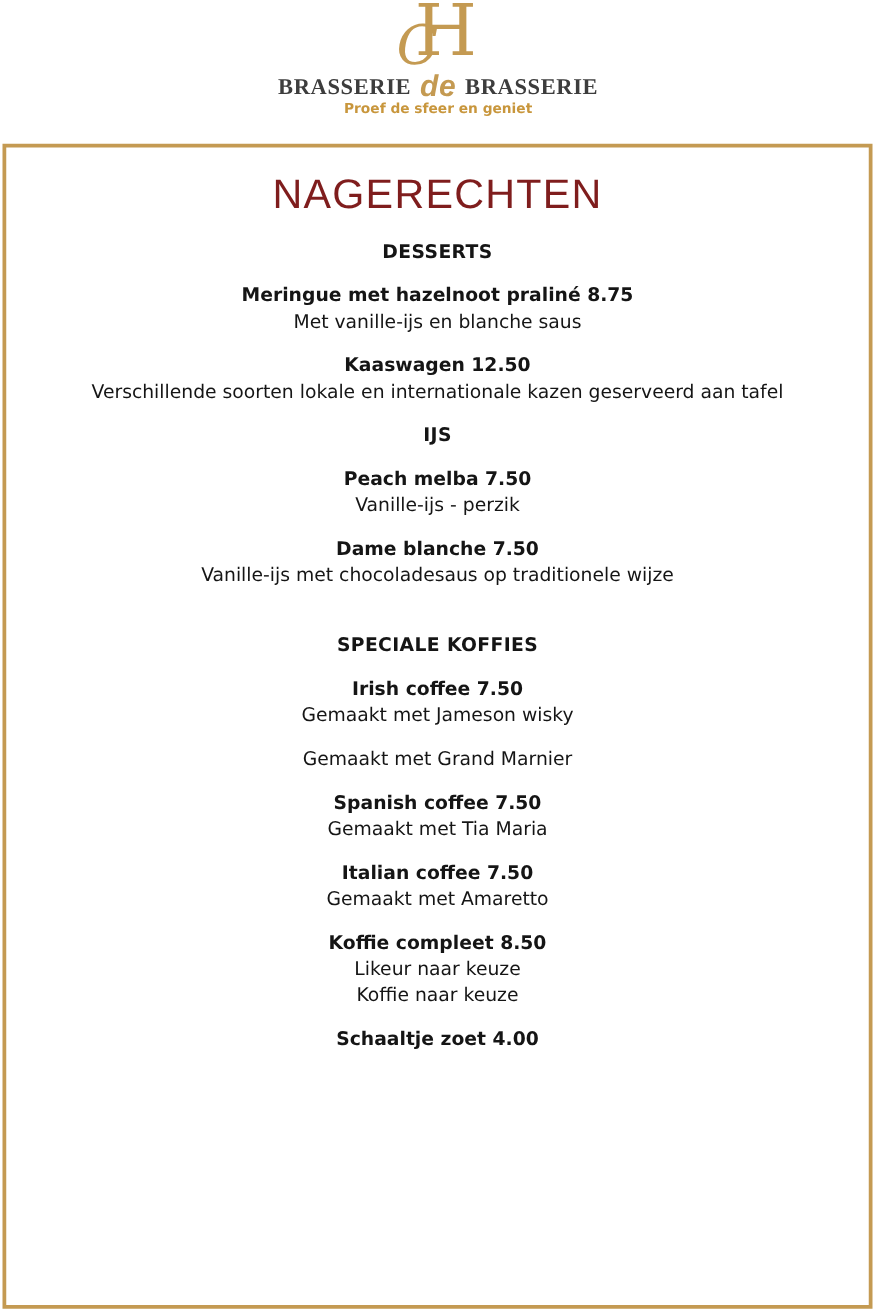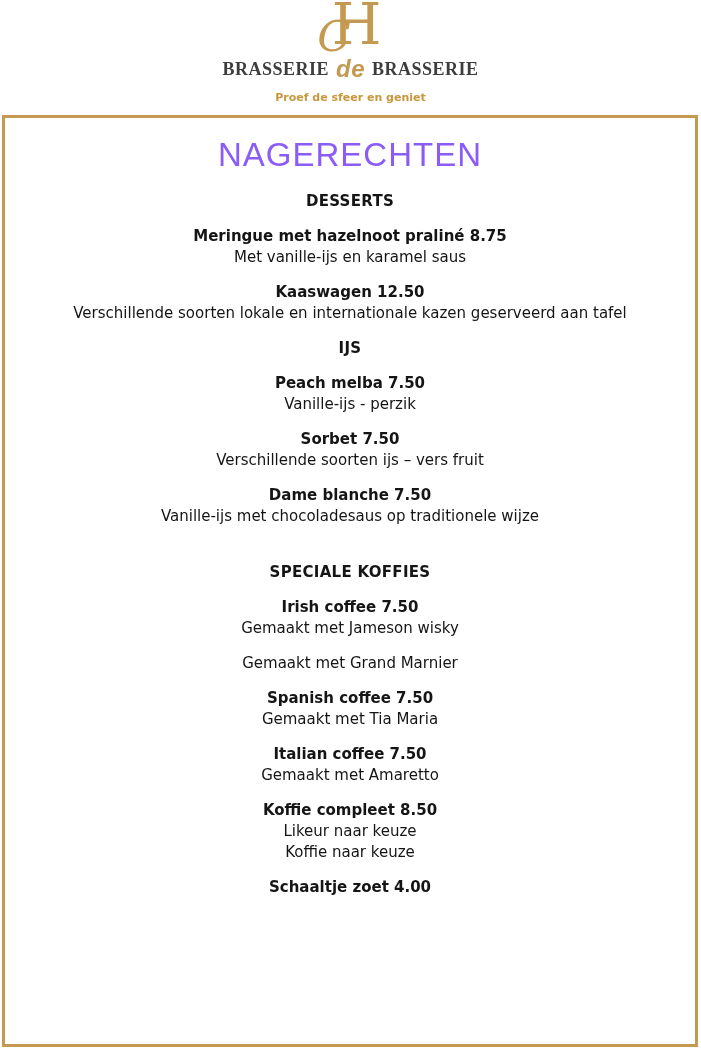--- a/index.html
+++ b/index.html
@@ -35,21 +35,21 @@
   .brand-line .de {
     font-family: Liberation Sans, sans-serif;
     font-style: italic;
     font-weight: bold;
     font-size: 24px;
     color: #c49a52;
     margin: 0 2px;
     vertical-align: -2px;
   }
   .tagline {
-    margin-top: 12px;
+    margin-top: 0px;
     font-size: 11px;
     font-weight: bold;
     color: #c8963c;
     line-height: 13px;
   }
   
   .menu-box {
     position: absolute;
     top: 115px;
     left: 2px;
@@ -60,21 +60,21 @@
     text-align: center;
     box-sizing: border-box;
     padding-top: 14px;
   }
   .page-title {
     margin: 0;
     font-family: "Liberation Sans", sans-serif;
     font-weight: normal;
     font-size: 33px;
     line-height: 45px;
-    color: #8b5cf6;
+    color: #7f1d1d;
     letter-spacing: 1px;
   }
   .menu {
     font-size: 15px;
     line-height: 21px;
     color: #151515;
   }
   .section-heading {
     margin: 14px 0;
     font-size: 15px;
@@ -112,37 +112,33 @@
 
 <main class="menu-box">
   <h1 class="page-title">NAGERECHTEN</h1>
 
   <div class="menu">
 
     <section class="section">
       <h2 class="section-heading">DESSERTS</h2>
       <div class="item">
         <div class="item-name">Meringue met hazelnoot praliné 8.75</div>
-        <div class="item-desc">Met vanille-ijs en karamel saus</div>
+        <div class="item-desc">Met vanille-ijs en blanche saus</div>
       </div>
       <div class="item">
         <div class="item-name">Kaaswagen 12.50</div>
         <div class="item-desc">Verschillende soorten lokale en internationale kazen geserveerd aan tafel</div>
       </div>
     </section>
 
     <section class="section">
       <h2 class="section-heading">IJS</h2>
       <div class="item">
         <div class="item-name">Peach melba 7.50</div>
         <div class="item-desc">Vanille-ijs - perzik</div>
-      </div>
-      <div class="item">
-        <div class="item-name">Sorbet 7.50</div>
-        <div class="item-desc">Verschillende soorten ijs – vers fruit</div>
       </div>
       <div class="item">
         <div class="item-name">Dame blanche 7.50</div>
         <div class="item-desc">Vanille-ijs met chocoladesaus op traditionele wijze</div>
       </div>
     </section>
 
     <section class="section extra-gap">
       <h2 class="section-heading">SPECIALE KOFFIES</h2>
       <div class="item">

